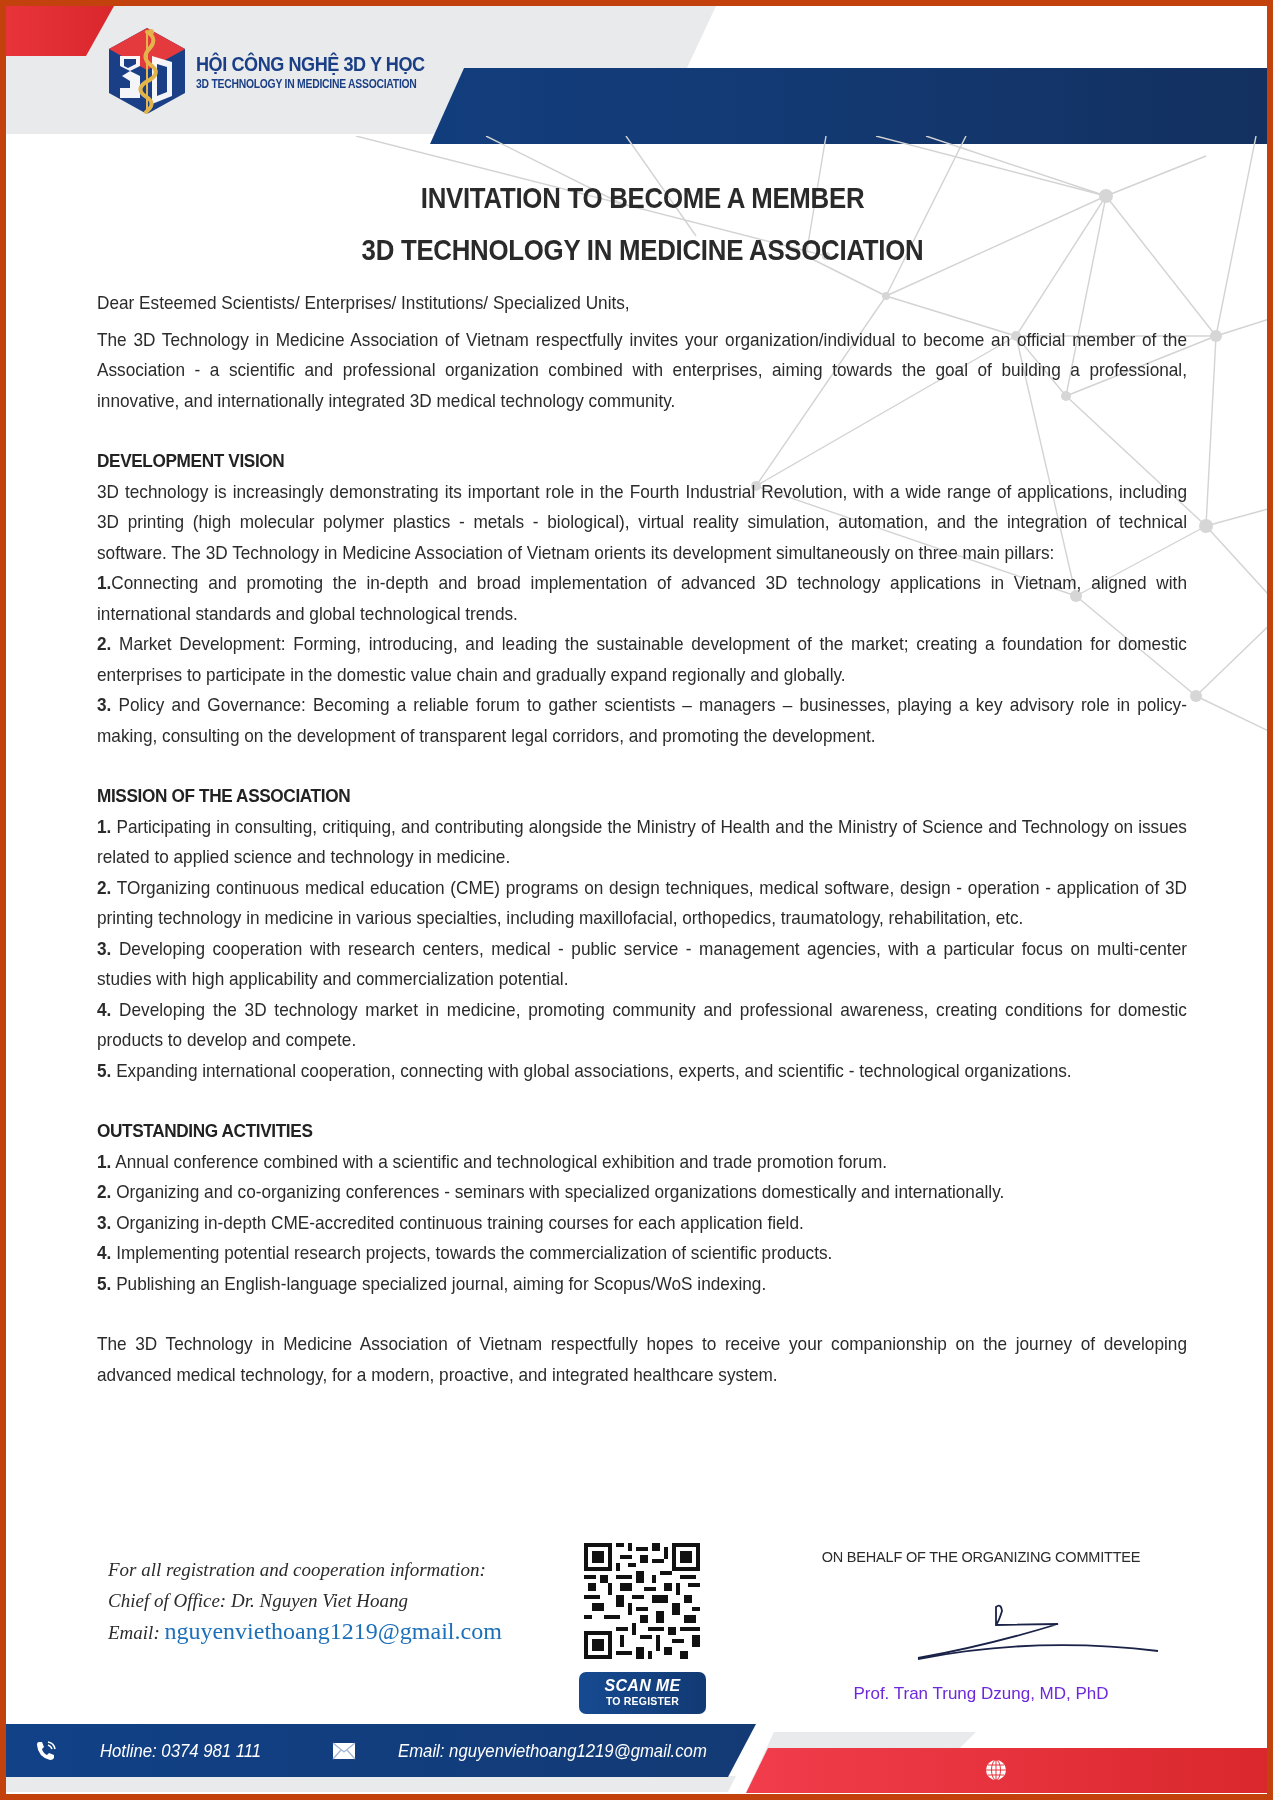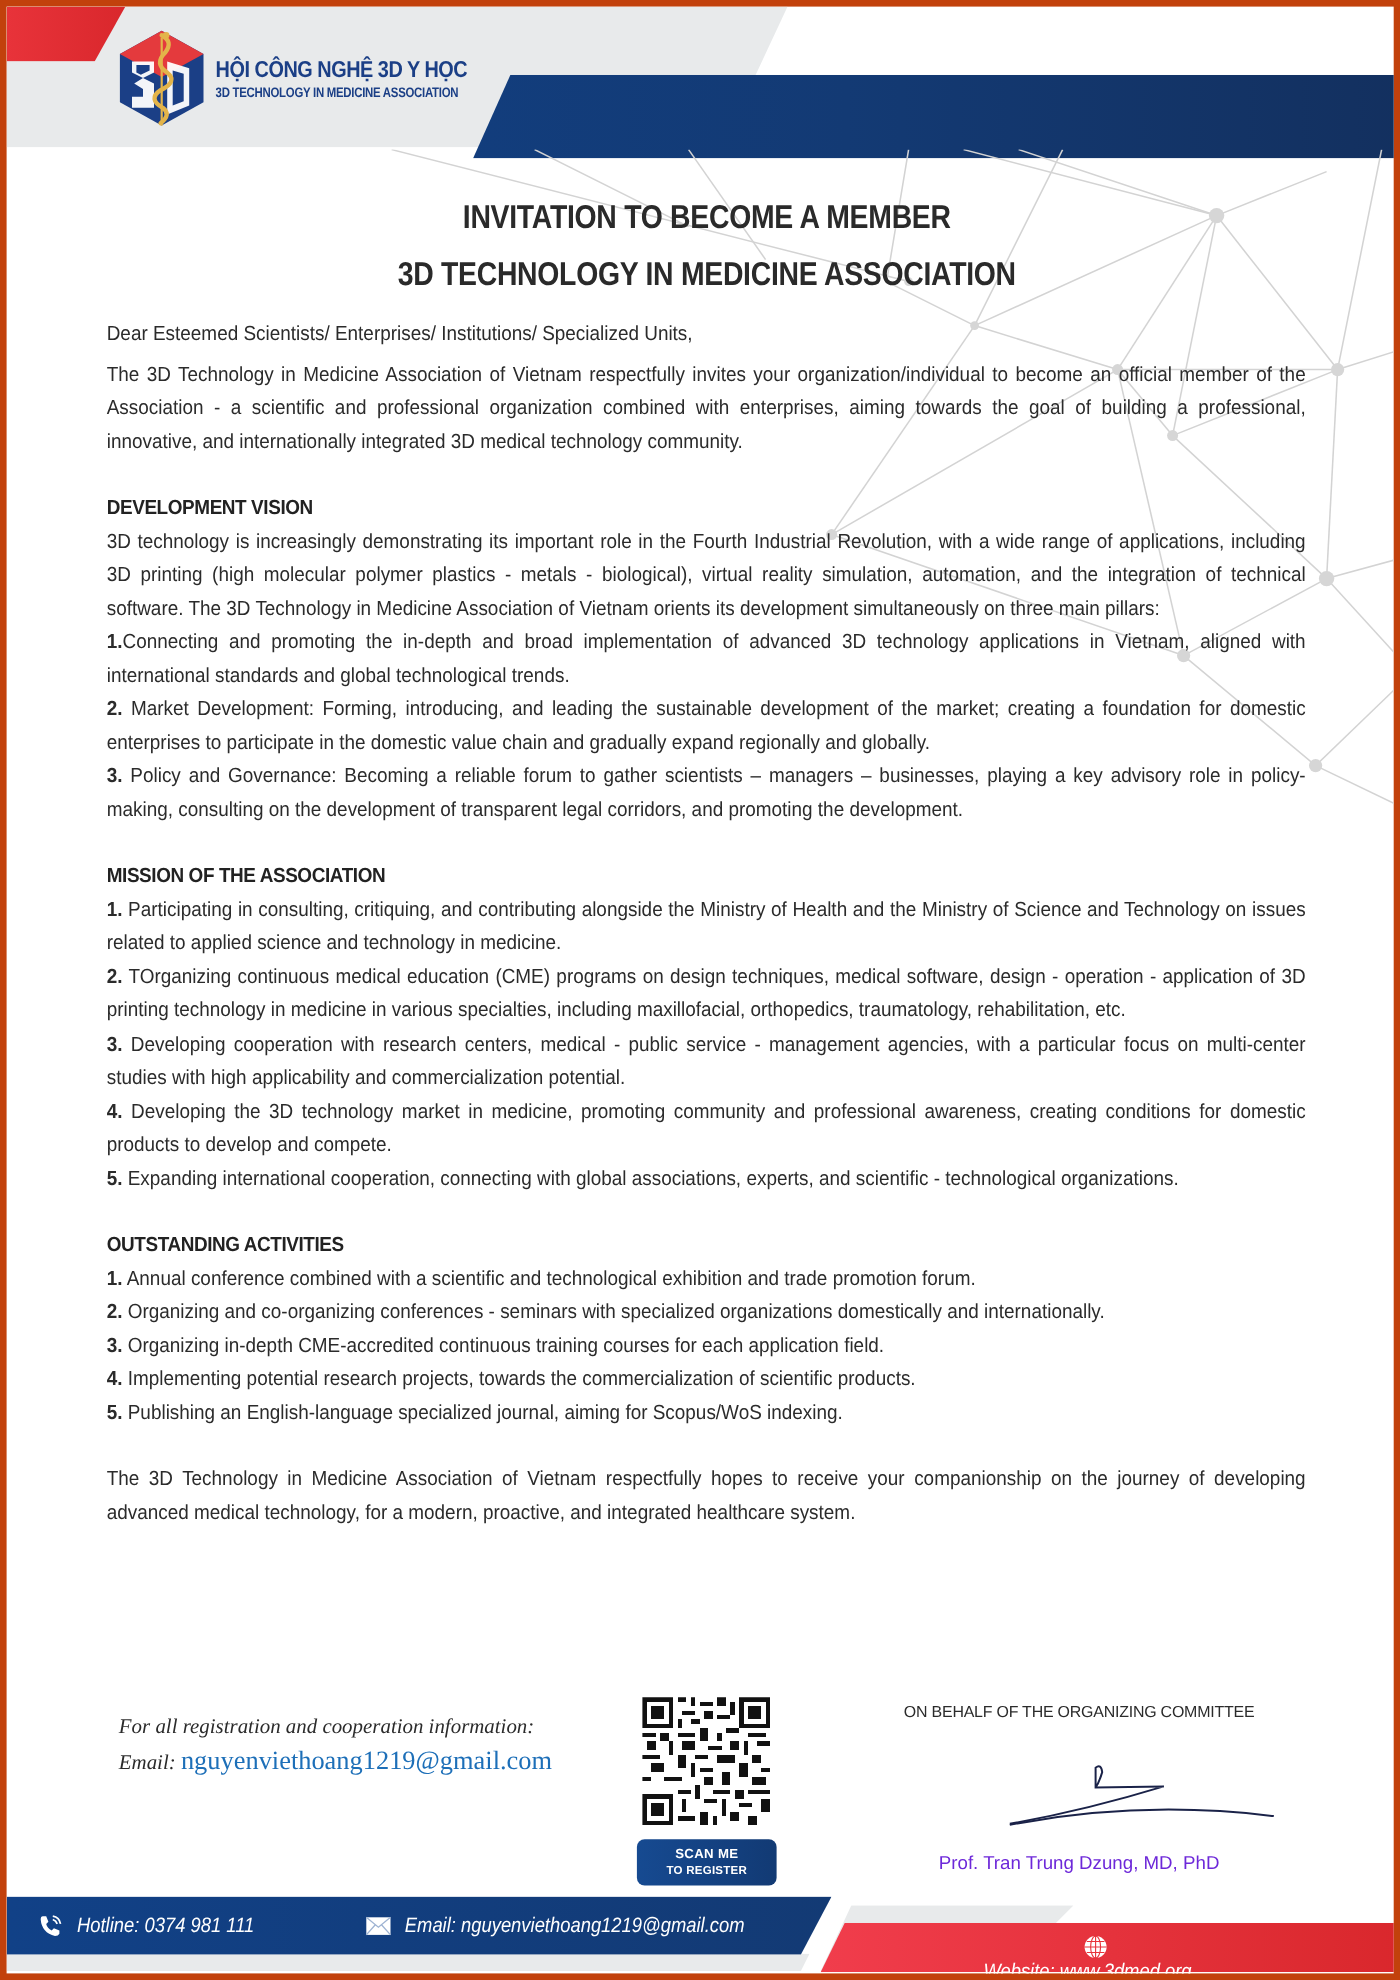--- a/index.html
+++ b/index.html
@@ -34,36 +34,36 @@
     .heading { font-weight: bold; color: #222; letter-spacing: -0.4px; }
     .num { font-weight: bold; }
 
     
     .contact { position: absolute; left: 102px; top: 1549px; font-family: Liberation Serif, serif; font-style: italic; font-size: 19px; line-height: 30.5px; color: #2b2b2b; }
     .contact .email { color: #1d6fb8; font-style: normal; font-size: 24px; }
 
     
     .qr { position: absolute; left: 578px; top: 1537px; width: 116px; height: 116px; background: #fff; }
     .scan-btn { position: absolute; left: 573px; top: 1666px; width: 127px; height: 42px; background: linear-gradient(90deg, #164a91, #123a74); border-radius: 7px; color: #fff; text-align: center; font-family: "Liberation Sans", sans-serif; font-weight: bold; cursor: pointer; }
-    .scan-main { font-size: 12px; line-height: 19px; padding-top: 4px; letter-spacing: 0.3px; }
+    .scan-main { font-size: 16px; line-height: 19px; padding-top: 4px; letter-spacing: 0.3px; font-style: italic; }
     .scan-sub { font-size: 10.5px; line-height: 13px; letter-spacing: 0.2px; }
 
     
     .sign { position: absolute; left: 760px; top: 1540px; width: 430px; text-align: center; font-family: "Liberation Sans", sans-serif; color: #2b2b2b; }
     .sign .line1, .sign .line2 { font-size: 14.5px; line-height: 23px; letter-spacing: -0.2px; white-space: nowrap; }
     .sign-svg { position: absolute; left: 140px; top: 55px; width: 260px; height: 70px; }
     .signer { position: absolute; left: 0; top: 138px; width: 430px; font-size: 17px; color: #6d28d9; }
 
     
     .ftr-blue { position: absolute; left: 0; top: 1718px; width: 760px; height: 53px; background: linear-gradient(90deg, #114187, #133a74); clip-path: polygon(0 0, 750px 0, 722px 53px, 0 53px); }
     .ftr-grey { position: absolute; left: 0; top: 1770px; width: 740px; height: 16px; background: #e8eaeb; clip-path: polygon(0 0, 730px 0, 722px 16px, 0 16px); }
     .ftr-grey2 { position: absolute; left: 740px; top: 1726px; width: 230px; height: 60px; background: #e8eaeb; clip-path: polygon(28px 0, 230px 0, 210px 20px, 0 60px, 0 60px); }
     .ftr-red { position: absolute; left: 740px; top: 1742px; width: 533px; height: 45px; background: linear-gradient(90deg, #f13d4c, #d9272c); clip-path: polygon(22px 0, 533px 0, 533px 45px, 0 45px); }
 
-    .ftr-item { position: absolute; color: #fff; font-family: "Liberation Sans", sans-serif; font-style: italic; font-size: 19px; white-space: nowrap; display: flex; align-items: center; }
+    .ftr-item { position: absolute; color: #fff; font-family: "Liberation Sans", sans-serif; font-style: italic; font-size: 19px; white-space: nowrap; display: flex; align-items: center; gap: 30px; }
     .ftr-item .txt { transform: scaleX(0.88); transform-origin: left; display: inline-block; }
     .ftr-hotline { left: 28px; top: 1732px; height: 26px; }
     .ftr-email { left: 326px; top: 1732px; height: 26px; }
     .ftr-web { left: 888px; top: 1752px; height: 26px; flex-direction: column; }
     .ftr-item svg { margin-right: 12px; flex-shrink: 0; }
   </style>
 </head>
 <body>
 
 <div class="page">
@@ -169,20 +169,21 @@
       <p><span class="num">4.</span><span> Implementing potential research projects, towards the commercialization of scientific products.</span></p>
       <p><span class="num">5.</span><span> Publishing an English-language specialized journal, aiming for Scopus/WoS indexing.</span></p>
       <div class="gap"></div>
 
       <p>The 3D Technology in Medicine Association of Vietnam respectfully hopes to receive your companionship on the journey of developing advanced medical technology, for a modern, proactive, and integrated healthcare system.</p>
     </div>
   </div>
 
   <div class="contact">
     <div>For all registration and cooperation information:</div>
+    <div>Chief of Office:  Dr. Nguyen Viet Hoang</div>
     <div><span>Email: </span><a class="email">nguyenviethoang1219@gmail.com</a></div>
   </div>
 
   <svg class="qr" viewBox="0 0 29 29" shape-rendering="crispEdges">
     <rect width="29" height="29" fill="#fff"></rect>
     <g fill="#111">
       <rect x="0" y="0" width="7" height="7"></rect>
         <rect x="1" y="1" width="5" height="5" fill="#fff"></rect>
         <rect x="2" y="2" width="3" height="3"></rect>
       <rect x="22" y="0" width="7" height="7"></rect>

